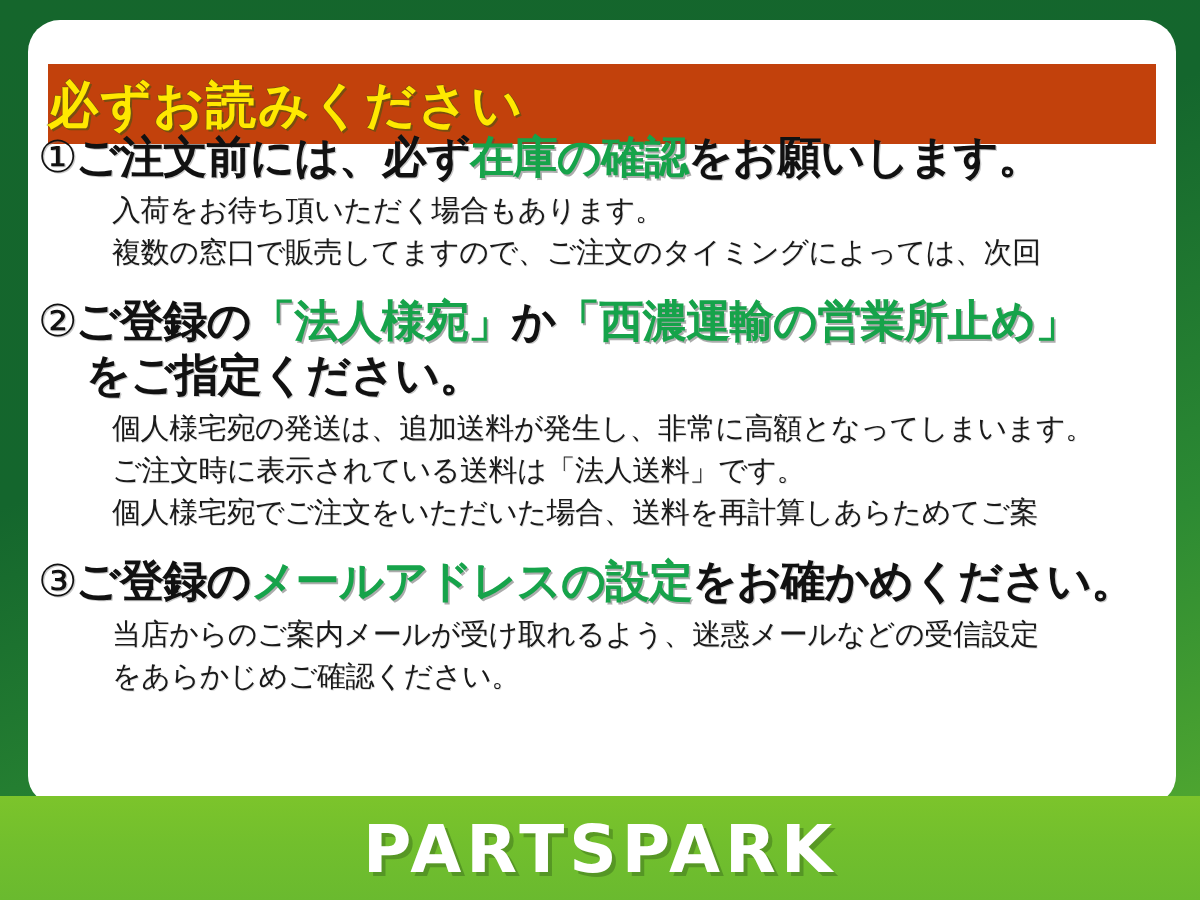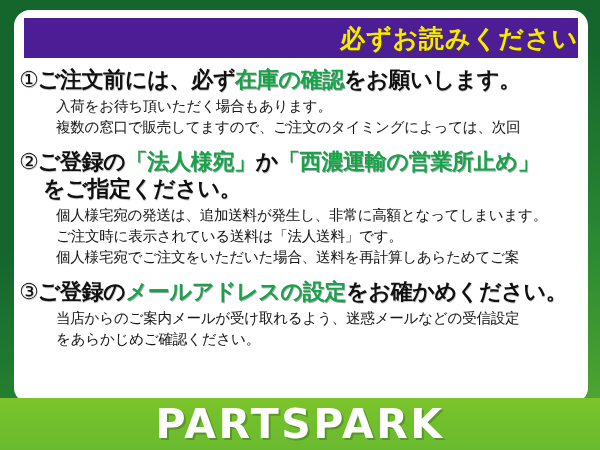--- a/index.html
+++ b/index.html
@@ -35,27 +35,27 @@
     box-sizing: border-box;
     background: #ffffff;
     border-radius: 16px 16px 14px 14px;
     overflow: hidden;
   }
 
   
   .title-banner {
     position: absolute;
     left: 10px;
-    top: 8px;
+    top: 22px;
     width: 554px;
     height: 40px;
-    background: #4c1d95;
+    background: #c2410c;
     display: flex;
     align-items: center;
-    justify-content: flex-end;
+    justify-content: flex-start;
   }
   .title-text {
     color: #ffe800;
     font-size: 25px;
     font-weight: bold;
     letter-spacing: 1px;
     line-height: 1;
     text-shadow:
       1px 1px 0 rgba(60,90,20,.55),
       -0.5px 0 0 rgba(60,90,20,.35),
@@ -116,21 +116,21 @@
     bottom: 0;
     width: 600px;
     height: 52px;
     background: linear-gradient(180deg, #7cc42b 0%, #72bf2d 45%, #6aba2f 100%);
     display: flex;
     align-items: center;
     justify-content: center;
   }
   .brand {
     color: #ffffff;
-    font-size: 41px;
+    font-size: 33px;
     font-weight: bold;
     letter-spacing: 2.5px;
     line-height: 1;
     text-shadow: 2px 2px 0 rgba(40,80,20,.35);
   }
 </style>
 </head>
 <body>
 
 <div class="notice">

